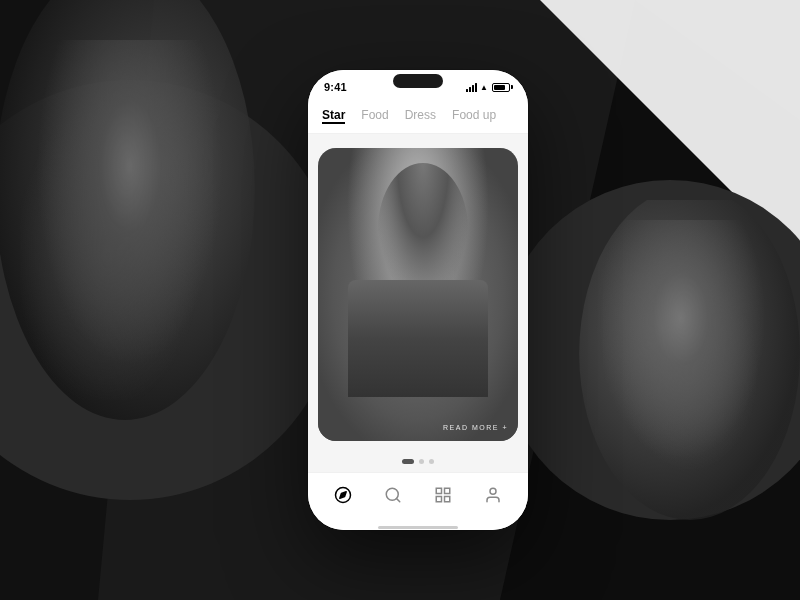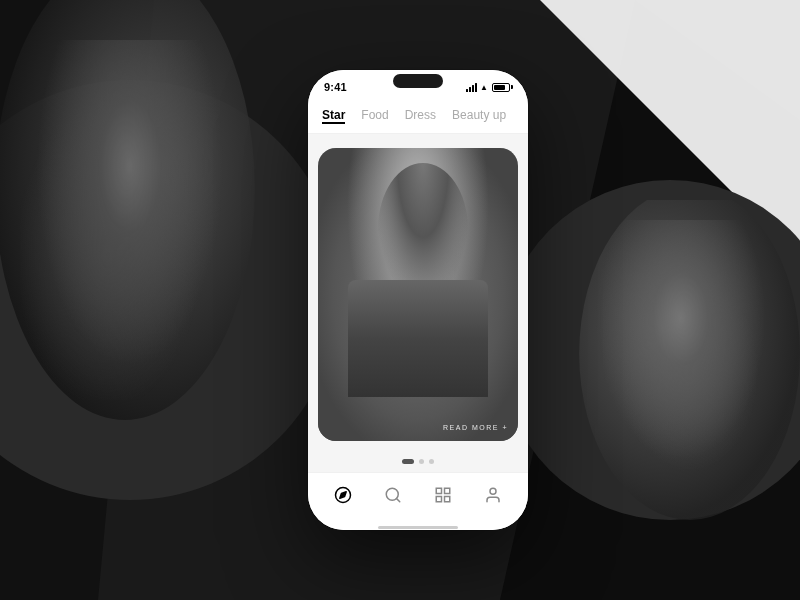--- a/index.html
+++ b/index.html
@@ -444,21 +444,21 @@
         <div class="battery-icon">
           <div class="battery-fill"></div>
         </div>
       </div>
     </div>
 
     <div class="tab-nav">
       <div class="tab-item active">Star</div>
       <div class="tab-item">Food</div>
       <div class="tab-item">Dress</div>
-      <div class="tab-item">Beauty up</div>
+      <div class="tab-item">Food up</div>
     </div>
 
     <div class="content-area">
       <div class="main-card">
         <div class="card-image">
 
           <div class="card-hair"></div>
 
           <div class="card-jacket"></div>
         </div>

